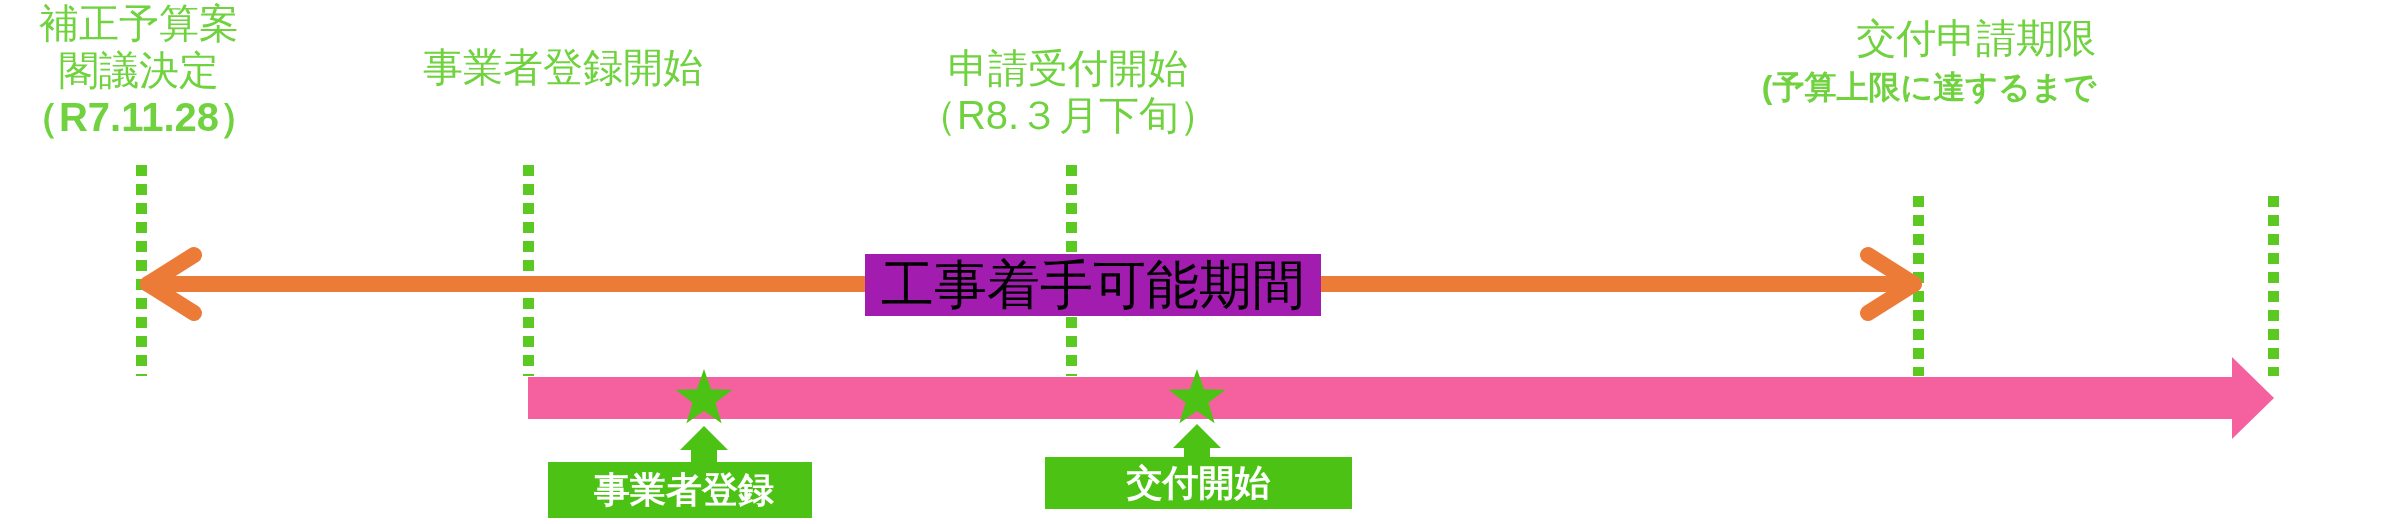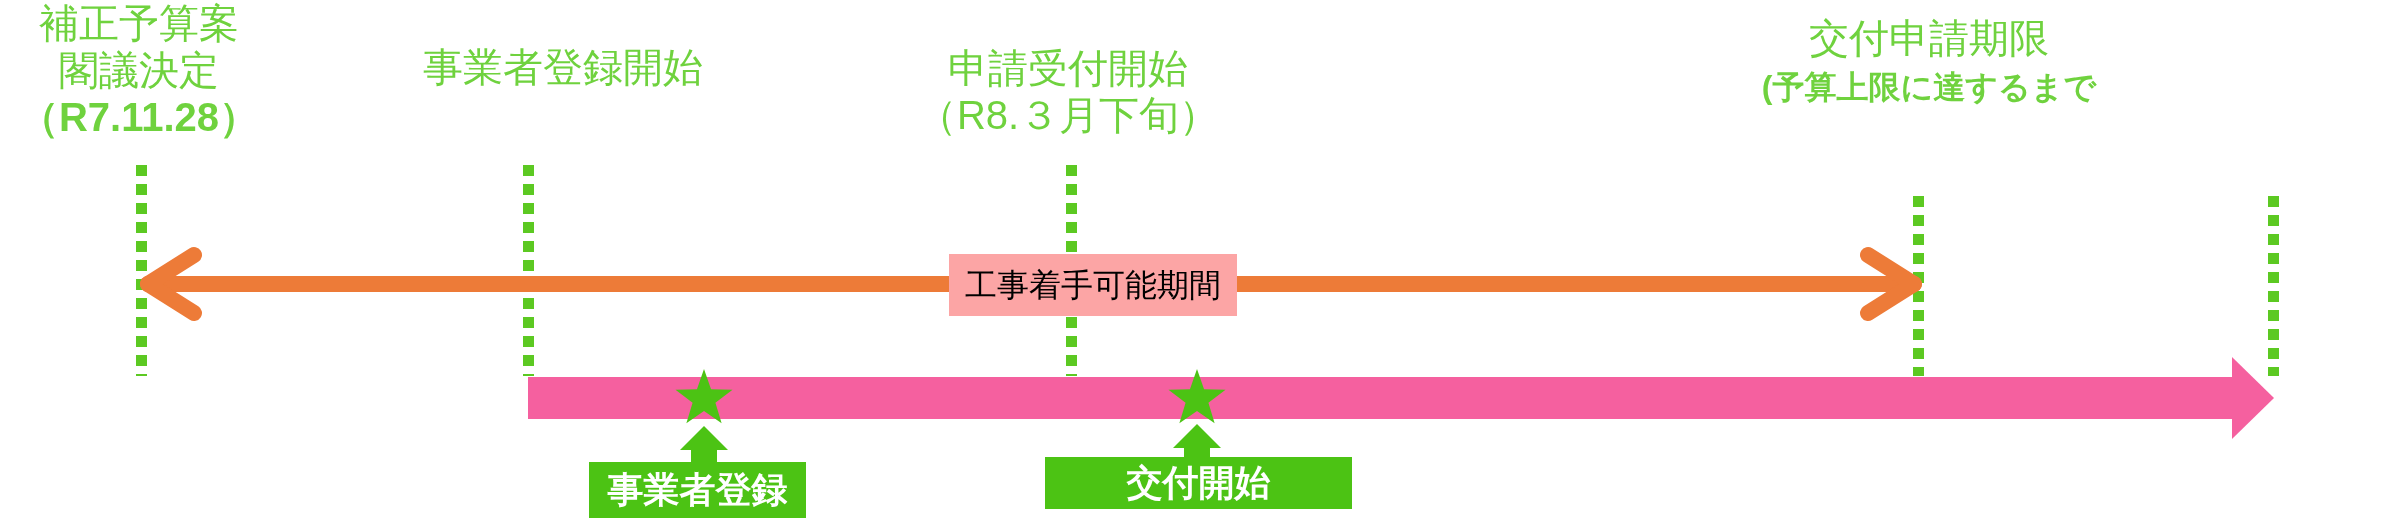--- a/index.html
+++ b/index.html
@@ -11,21 +11,21 @@
 
   
   .ms {
     position: absolute; transform: translateX(-50%);
     color: var(--label-green); text-align: center; white-space: nowrap;
     font-size: 40px; line-height: 47px;
   }
   .m1 { left: 139px;  top: 0px; }
   .m2 { left: 563px;  top: 44px; }
   .m3 { left: 1068px; top: 45px; }
-  .m4 { left: 1929px; top: 12px; line-height: 52px; }
+  .m4 { left: 1929px; top: 12px; line-height: 52px; text-align: right; }
   .m5 { left: 2274px; top: 66px; }
   .ms .bold { font-weight: bold; }
   .m4 .sub { font-size: 32px; font-weight: bold; line-height: 46px; }
 
   
   .dotline {
     position: absolute; width: 11px;
     background: repeating-linear-gradient(180deg,
       var(--dot-green) 0 11px, transparent 11px 19px);
   }
@@ -33,31 +33,31 @@
   .d2 { left: 523px;  top: 165px; height: 211px; }
   .d3 { left: 1066px; top: 165px; height: 211px; }
   .d4 { left: 1913px; top: 196px; height: 180px; }
   .d5 { left: 2268px; top: 196px; height: 180px; }
 
   svg.shapes { position: absolute; left: 0; top: 0; z-index: 2; }
 
   
   .period-text {
     position: absolute; left: 1093px; top: 254px; transform: translateX(-50%);
-    z-index: 3; background: #fca5a5; color: var(--text-black);
-    font-size: 32px; line-height: 62px; padding: 0 16px; white-space: nowrap;
+    z-index: 3; background: #a21caf; color: var(--text-black);
+    font-size: 53px; line-height: 62px; padding: 0 16px; white-space: nowrap;
   }
 
   
   .event-box {
     position: absolute; z-index: 3; background: var(--shape-green);
     color: var(--text-white); font-weight: bold; font-size: 36px;
     display: flex; align-items: center; justify-content: center; white-space: nowrap;
   }
-  .e1 { left: 589px;  top: 462px; width: 217px; height: 56px; }
+  .e1 { left: 548px;  top: 462px; width: 256px; height: 56px; padding-left: 8px; }
   .e2 { left: 1045px; top: 457px; width: 307px; height: 52px; }
 </style>
 </head>
 <body>
 
 <div class="canvas">
 
   <div class="ms m1">
     <div>補正予算案</div>
     <div>閣議決定</div>

